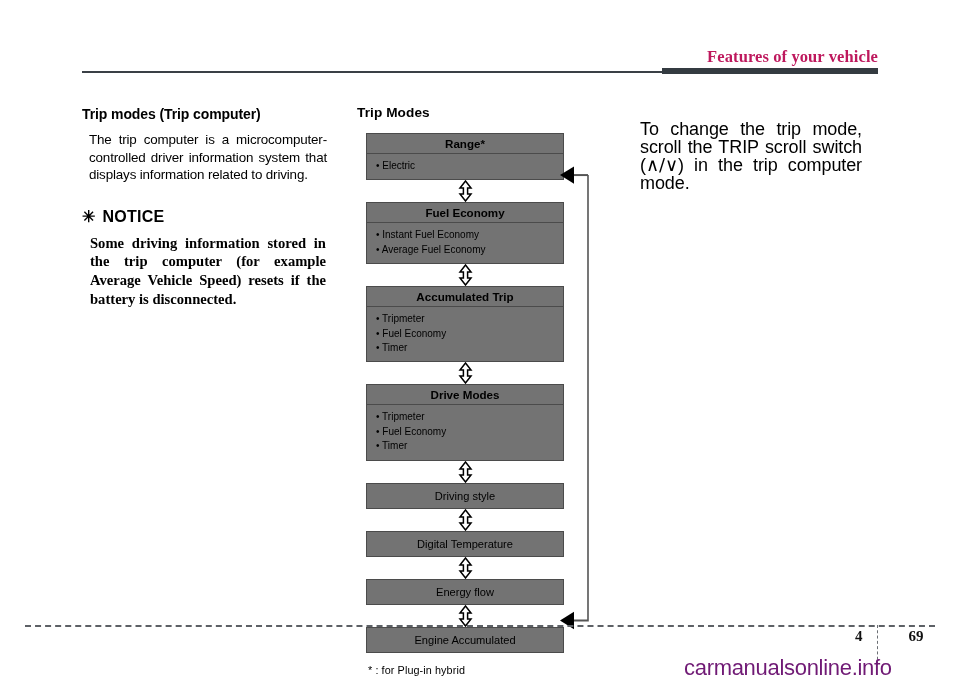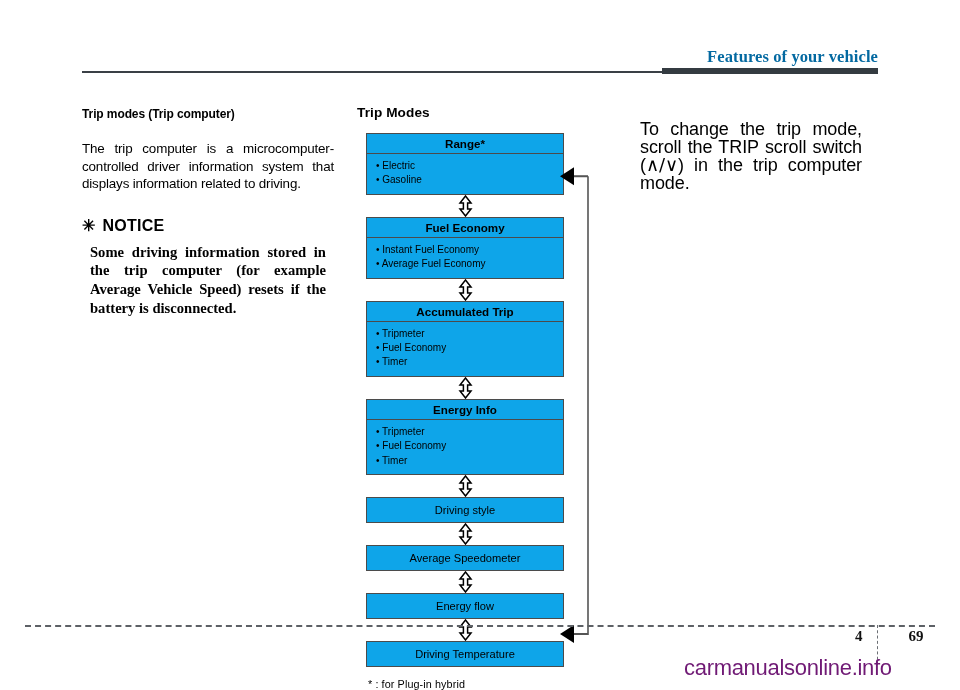--- a/index.html
+++ b/index.html
@@ -23,21 +23,21 @@
     width: 960px; height: 80px;
   }
   #header-title {
     position: absolute;
     right: 82px;
     top: 47px;
     font-family: "Liberation Serif", serif;
     font-size: 16.5px;
     font-weight: 700;
     letter-spacing: 0.1px;
-    color: #0369a1;
+    color: #be185d;
     white-space: nowrap;
   }
   #header-rule-thin {
     position: absolute;
     left: 82px;
     top: 71px;
     width: 796px;
     height: 2px;
     background: #3a4046;
   }
@@ -54,31 +54,31 @@
   .column {
     position: absolute;
     top: 105px;
   }
   #col-left  { left: 82px;  width: 252px; }
   #col-mid   { left: 356px; width: 252px; }
   #col-right { left: 624px; width: 254px; }
 
   
   #left-heading {
-    font-size: 12px;
+    font-size: 14px;
     font-weight: 700;
     letter-spacing: -0.1px;
-    margin: 0 0 17px 0;
+    margin: 0 0 8px 0;
     line-height: 18px;
   }
   #left-body {
     font-size: 13.4px;
     line-height: 17.6px;
     text-align: justify;
-    margin: 0;
+    margin: 7px;
     letter-spacing: -0.15px;
   }
   #notice-block {
     margin-top: 24px;
   }
   #notice-heading {
     font-size: 16px;
     font-weight: 700;
     letter-spacing: 0.2px;
     margin: 0 0 8px 0;
@@ -108,21 +108,21 @@
     letter-spacing: 0.1px;
   }
   #flowchart {
     position: relative;
     width: 252px;
   }
   .fc-box {
     position: relative;
     box-sizing: border-box;
     border: 1.6px solid #4b4b4b;
-    background: #0ea5e9;
+    background: #737373;
     width: 198px;
     margin: 0 0 0 10px;
   }
   .fc-box-head {
     box-sizing: border-box;
     text-align: center;
     font-size: 11.6px;
     font-weight: 700;
     padding: 3px 0 3px 0;
     border-bottom: 1.4px solid #4b4b4b;
@@ -257,21 +257,20 @@
 <div id="col-mid" class="column">
 
   <h2 id="diagram-title">Trip Modes</h2>
 
   <div id="flowchart">
 
     <div class="fc-box">
       <div class="fc-box-head">Range*</div>
       <div class="fc-box-body">
         <div class="fc-item">Electric</div>
-        <div class="fc-item">Gasoline</div>
       </div>
     </div>
 
     <div class="fc-connector">
       <svg width="15" height="22" viewBox="0 0 15 22">
         <path d="M7.5 1 L13 8 L9.6 8 L9.6 14 L13 14 L7.5 21 L2 14 L5.4 14 L5.4 8 L2 8 Z" fill="#ffffff" stroke="#000000" stroke-width="1.5" stroke-linejoin="miter"></path>
       </svg>
     </div>
 
     <div class="fc-box">
@@ -297,21 +296,21 @@
       </div>
     </div>
 
     <div class="fc-connector">
       <svg width="15" height="22" viewBox="0 0 15 22">
         <path d="M7.5 1 L13 8 L9.6 8 L9.6 14 L13 14 L7.5 21 L2 14 L5.4 14 L5.4 8 L2 8 Z" fill="#ffffff" stroke="#000000" stroke-width="1.5" stroke-linejoin="miter"></path>
       </svg>
     </div>
 
     <div class="fc-box">
-      <div class="fc-box-head">Energy Info</div>
+      <div class="fc-box-head">Drive Modes</div>
       <div class="fc-box-body">
         <div class="fc-item">Tripmeter</div>
         <div class="fc-item">Fuel Economy</div>
         <div class="fc-item">Timer</div>
       </div>
     </div>
 
     <div class="fc-connector">
       <svg width="15" height="22" viewBox="0 0 15 22">
         <path d="M7.5 1 L13 8 L9.6 8 L9.6 14 L13 14 L7.5 21 L2 14 L5.4 14 L5.4 8 L2 8 Z" fill="#ffffff" stroke="#000000" stroke-width="1.5" stroke-linejoin="miter"></path>
@@ -322,41 +321,41 @@
       <div class="fc-box-simple">Driving style</div>
     </div>
 
     <div class="fc-connector">
       <svg width="15" height="22" viewBox="0 0 15 22">
         <path d="M7.5 1 L13 8 L9.6 8 L9.6 14 L13 14 L7.5 21 L2 14 L5.4 14 L5.4 8 L2 8 Z" fill="#ffffff" stroke="#000000" stroke-width="1.5" stroke-linejoin="miter"></path>
       </svg>
     </div>
 
     <div class="fc-box">
-      <div class="fc-box-simple">Average Speedometer</div>
+      <div class="fc-box-simple">Digital Temperature</div>
     </div>
 
     <div class="fc-connector">
       <svg width="15" height="22" viewBox="0 0 15 22">
         <path d="M7.5 1 L13 8 L9.6 8 L9.6 14 L13 14 L7.5 21 L2 14 L5.4 14 L5.4 8 L2 8 Z" fill="#ffffff" stroke="#000000" stroke-width="1.5" stroke-linejoin="miter"></path>
       </svg>
     </div>
 
     <div class="fc-box">
       <div class="fc-box-simple">Energy flow</div>
     </div>
 
     <div class="fc-connector">
       <svg width="15" height="22" viewBox="0 0 15 22">
         <path d="M7.5 1 L13 8 L9.6 8 L9.6 14 L13 14 L7.5 21 L2 14 L5.4 14 L5.4 8 L2 8 Z" fill="#ffffff" stroke="#000000" stroke-width="1.5" stroke-linejoin="miter"></path>
       </svg>
     </div>
 
     <div class="fc-box">
-      <div class="fc-box-simple">Driving Temperature</div>
+      <div class="fc-box-simple">Engine Accumulated</div>
     </div>
 
     <svg id="fc-return" viewBox="0 0 252 420" preserveAspectRatio="none">
       <path d="M232 34 L232 394 L218 394" fill="none" stroke="#555555" stroke-width="1.6"></path>
       <path d="M232 34 L218 34" fill="none" stroke="#555555" stroke-width="1.6"></path>
       <polygon points="218,27 204,34 218,41" fill="#000000"></polygon>
       <polygon points="218,387 204,394 218,401" fill="#000000"></polygon>
     </svg>
 
   </div>

